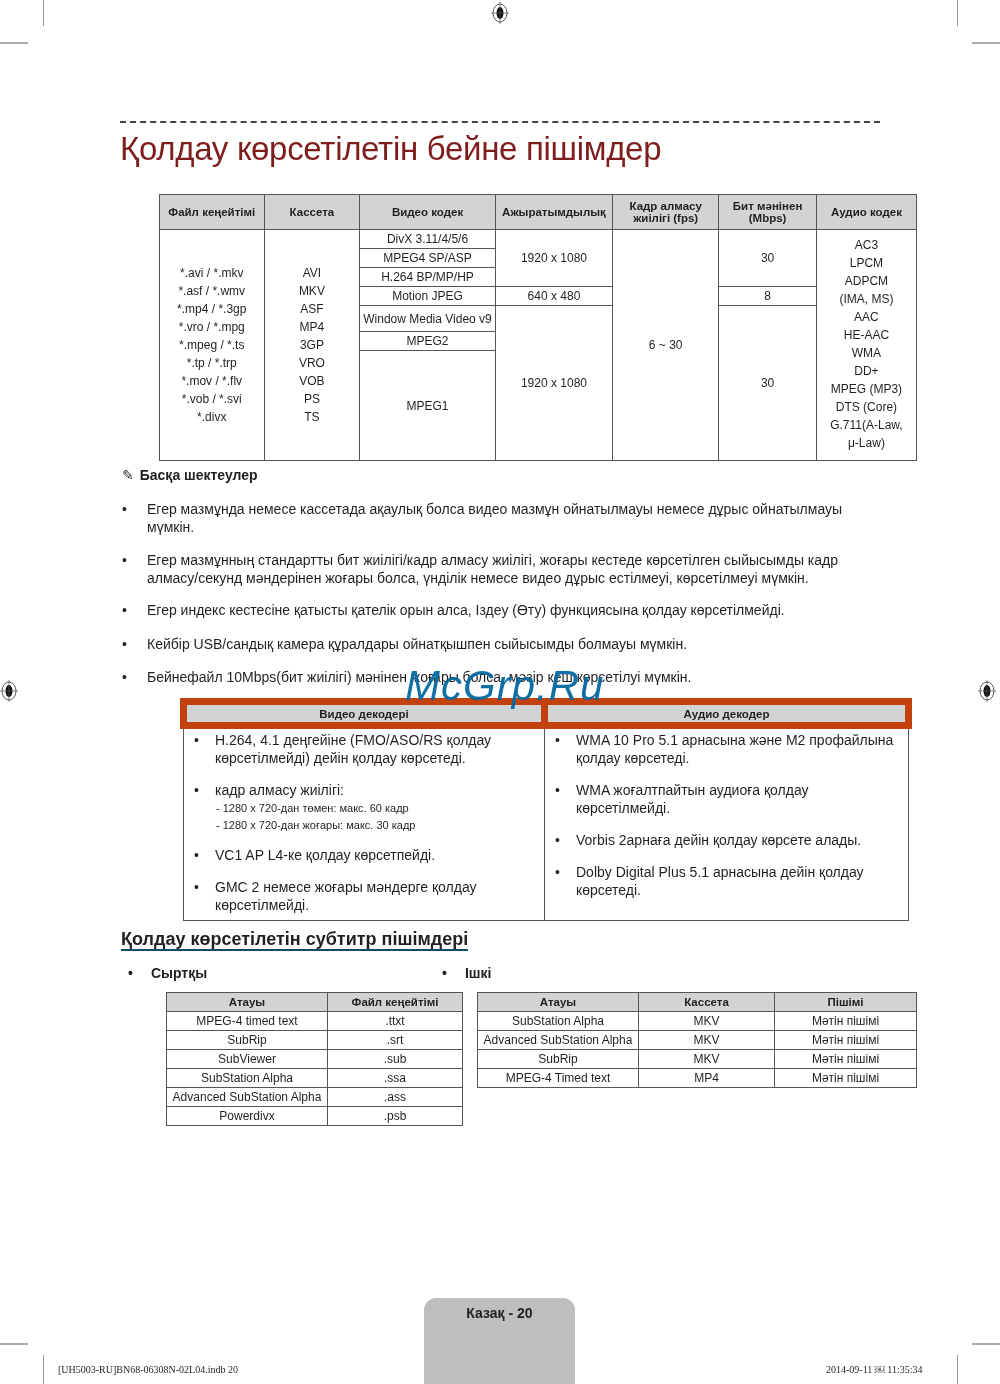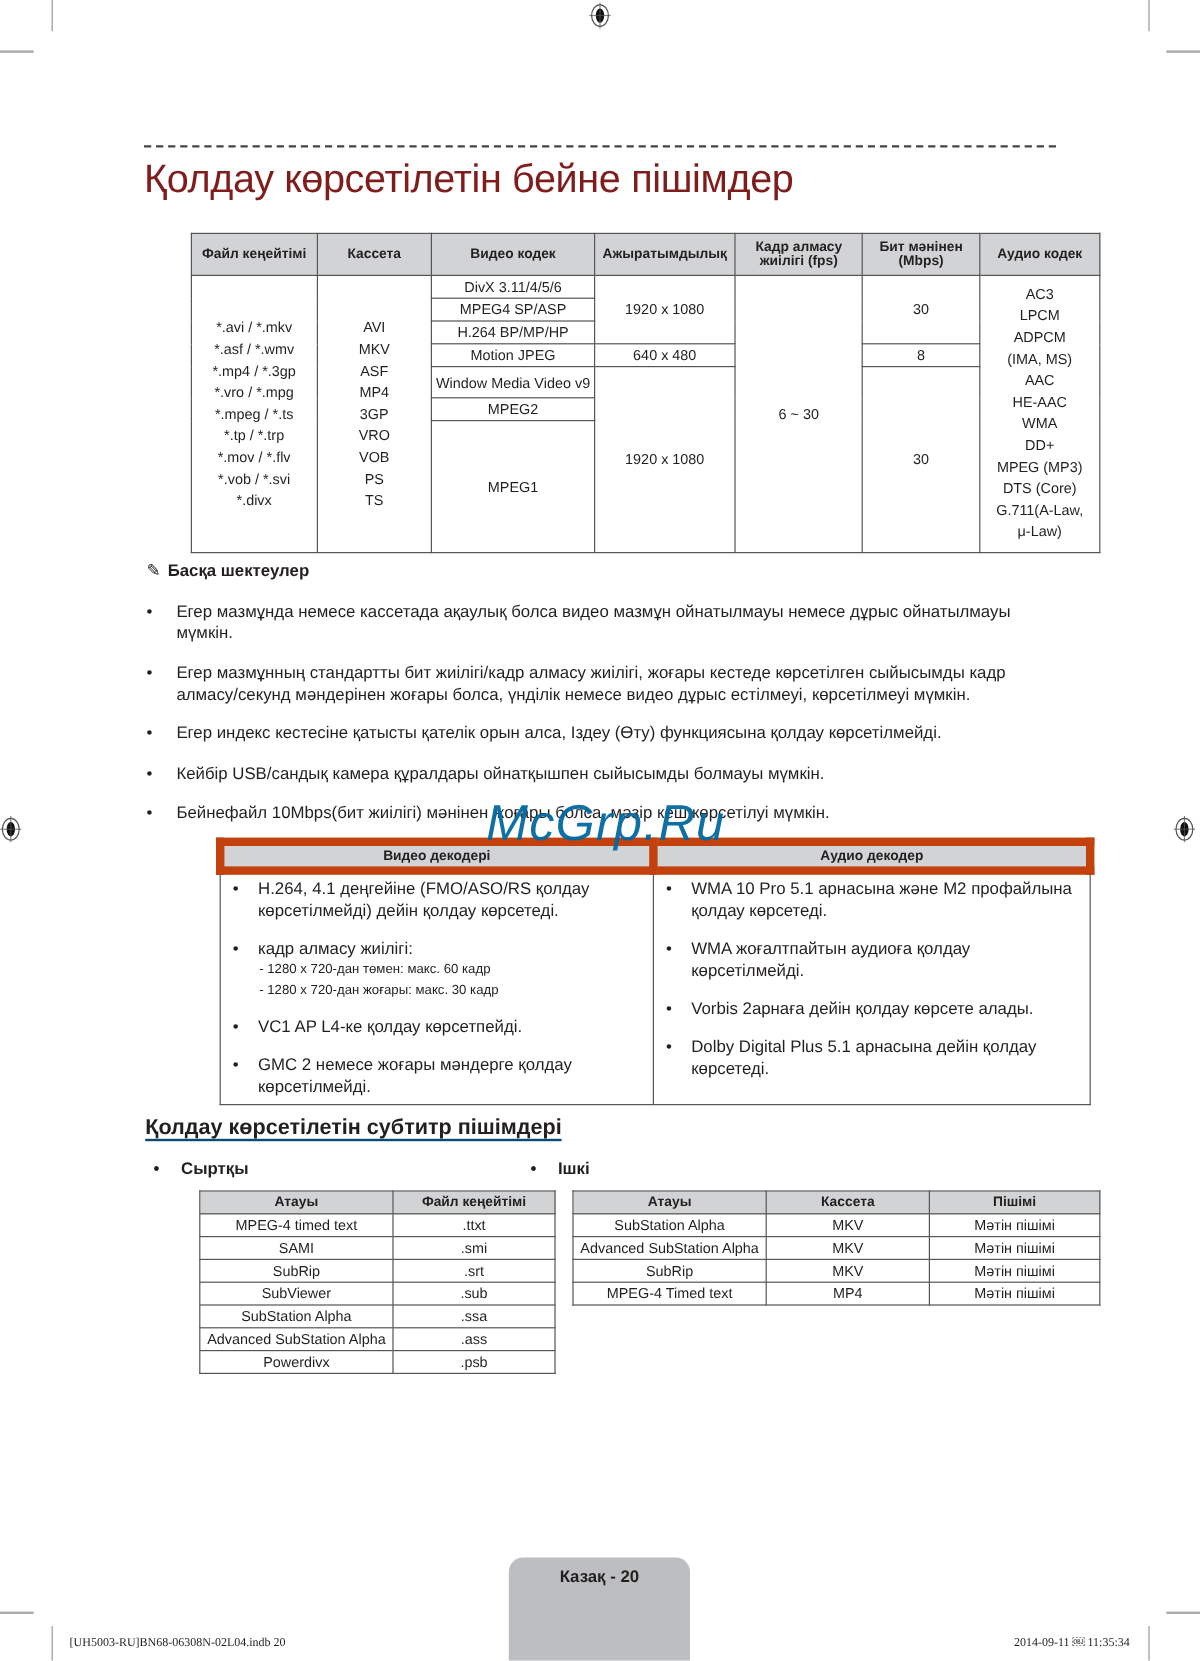--- a/index.html
+++ b/index.html
@@ -35,21 +35,21 @@
   .dt .sub2 { font-size:11px; padding-left:24px; line-height:17px; margin-bottom:12px; }
   .sec2 { position:absolute; left:121px; top:929px; font-size:18px; font-weight:bold; border-bottom:2px solid #0c4a6e; padding-bottom:0; line-height:20px; }
   .subh { position:absolute; top:965px; font-size:14px; font-weight:bold; }
   .subh .bullet { position:static; margin-right:18px; font-weight:bold; }
   .st { position:absolute; font-size:12px; }
   .st th { background:#d1d3d4; font-size:11.5px; font-weight:bold; border:1px solid #555; height:18px; padding:0; }
   .st td { border:1px solid #555; text-align:center; height:18px; padding:0; }
   .footer-tab { position:absolute; left:424px; top:1298px; width:151px; height:86px; background:#bcbec0; border-radius:12px 12px 0 0; }
   .footer-tab span { display:block; text-align:center; margin-top:7px; font-size:14px; font-weight:bold; }
   .foot-left { position:absolute; left:58px; top:1364px; font-family:"Liberation Serif", serif; font-size:10px; }
-  .foot-right { position:absolute; left:826px; top:1364px; font-family:"Liberation Serif", serif; font-size:10px;margin-left:19px; }
+  .foot-right { position:absolute; left:826px; top:1364px; font-family:"Liberation Serif", serif; font-size:10px; }
   .watermark { position:absolute; left:405px; top:662px; font-size:42px; font-style:italic; color:#0369a1; letter-spacing:1px; opacity:0.95; }
 </style>
 </head>
 <body>
 
 <div class="vline" style="left:43px;top:0;height:26px;"></div>
 <div class="vline" style="left:957px;top:0;height:26px;"></div>
 <div class="hline" style="left:0;top:42px;width:28px;"></div>
 <div class="hline" style="left:972px;top:42px;width:28px;"></div>
 <div class="hline" style="left:0;top:1343px;width:28px;"></div>
@@ -232,24 +232,20 @@
     <th style="width:160px;">Атауы</th>
     <th>Файл кеңейтімі</th>
   </tr>
     </thead>
   <tbody>
     <tr>
         <td>MPEG-4 timed text</td>
         <td>.ttxt</td>
       </tr>
     <tr>
-        <td>SAMI</td>
-        <td>.smi</td>
-      </tr>
-    <tr>
         <td>SubRip</td>
         <td>.srt</td>
       </tr>
     <tr>
         <td>SubViewer</td>
         <td>.sub</td>
       </tr>
     <tr>
         <td>SubStation Alpha</td>
         <td>.ssa</td>

